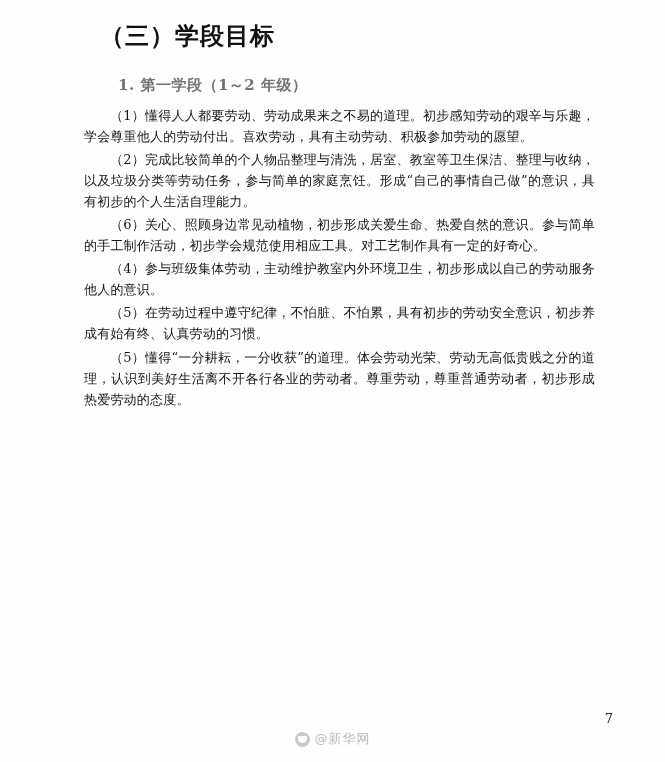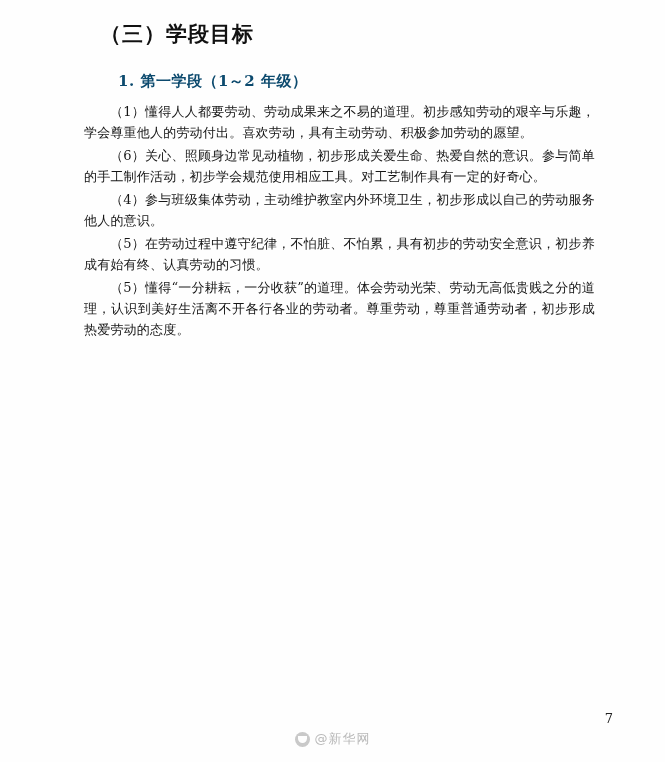--- a/index.html
+++ b/index.html
@@ -17,33 +17,33 @@
   }
   .page {
     position: relative;
     width: 665px;
     height: 762px;
     box-sizing: border-box;
     padding: 12px 70px 0 84px;
     background: #fefefe;
   }
   .doc-title {
-    font-size: 21px;
+    font-size: 24px;
     font-weight: bold;
     letter-spacing: 1px;
     margin: 8px 0 24px 16px;
     color: #111;
     font-family: "DejaVu Serif", "Liberation Serif", serif;
   }
   .section-heading {
     font-size: 15px;
     font-weight: bold;
     margin: 22px 0 10px 34px;
     letter-spacing: 0.5px;
-    color: #0c4a6e;
+    color: #737373;
   }
   .para {
     font-size: 13px;
     line-height: 1.62;
     text-align: justify;
     margin: 0 0 1px 0;
     text-indent: 2em;
     letter-spacing: 0.2px;
     color: #161616;
   }
@@ -97,20 +97,21 @@
 </head>
 <body>
 
 <div class="page">
 
   <h1 class="doc-title">（三）学段目标</h1>
 
   <h2 class="section-heading">1. 第一学段（1～2 年级）</h2>
 
   <p class="para">（1）懂得人人都要劳动、劳动成果来之不易的道理。初步感知劳动的艰辛与乐趣，学会尊重他人的劳动付出。喜欢劳动，具有主动劳动、积极参加劳动的愿望。</p>
+  <p class="para">（2）完成比较简单的个人物品整理与清洗，居室、教室等卫生保洁、整理与收纳，以及垃圾分类等劳动任务，参与简单的家庭烹饪。形成“自己的事情自己做”的意识，具有初步的个人生活自理能力。</p>
   <p class="para">（6）关心、照顾身边常见动植物，初步形成关爱生命、热爱自然的意识。参与简单的手工制作活动，初步学会规范使用相应工具。对工艺制作具有一定的好奇心。</p>
   <p class="para">（4）参与班级集体劳动，主动维护教室内外环境卫生，初步形成以自己的劳动服务他人的意识。</p>
   <p class="para">（5）在劳动过程中遵守纪律，不怕脏、不怕累，具有初步的劳动安全意识，初步养成有始有终、认真劳动的习惯。</p>
 
 
   <p class="para">（5）懂得“一分耕耘，一分收获”的道理。体会劳动光荣、劳动无高低贵贱之分的道理，认识到美好生活离不开各行各业的劳动者。尊重劳动，尊重普通劳动者，初步形成热爱劳动的态度。</p>
 
   <div class="page-number">7</div>
 
   <div class="watermark">

